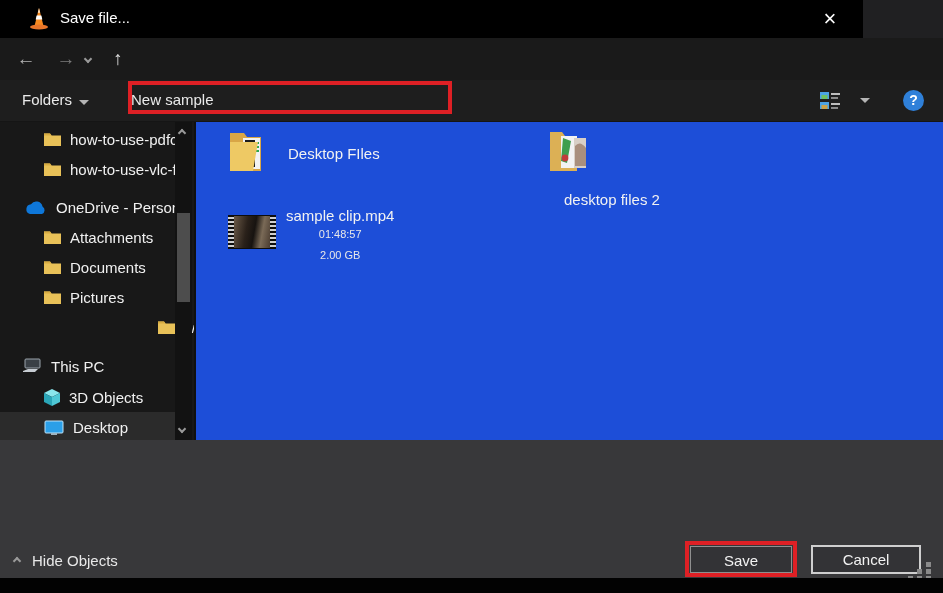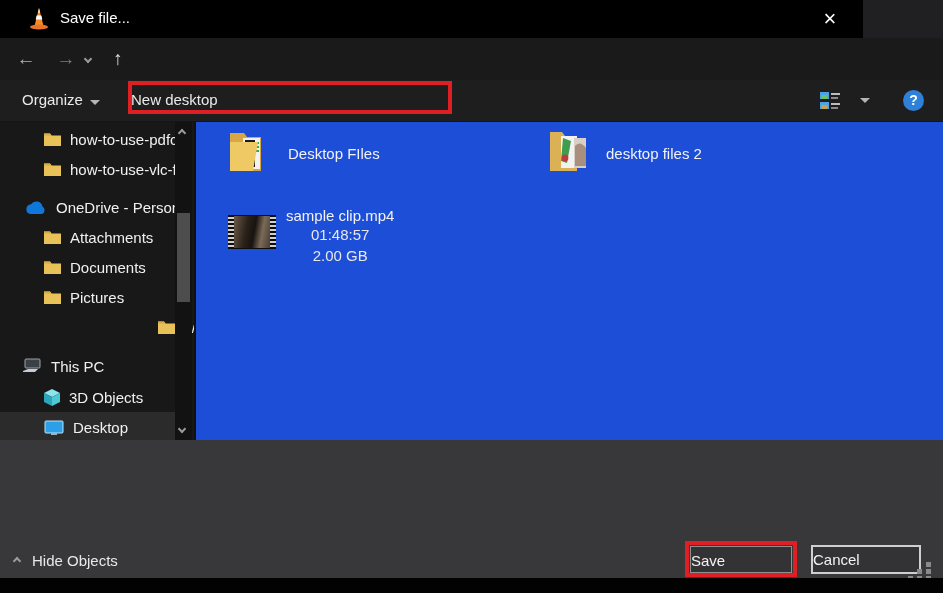--- a/index.html
+++ b/index.html
@@ -59,33 +59,33 @@
   .side-row.selected { background:#2b2b2b; }
   .side-label { margin-left:9px; color:#f0f0f0; font-size:15px; }
   .s-ic { flex:0 0 auto; }
   .scrollbar { position:absolute; right:2px; top:0; width:17px; height:318px; background:#121212; }
   .sb-thumb { position:absolute; left:2px; top:91px; width:13px; height:89px; background:#4d4d4d; }
   .sb-up { position:absolute; left:4px; top:8px; }
   .sb-down { position:absolute; left:4px; bottom:8px; }
   
   .file-item { position:absolute; display:flex; }
   .file-label { font-size:15px; color:#f2f2f2; }
-  .v-meta { color:#e8e8e8; font-size:15px; line-height:21px; }
+  .v-meta { color:#e8e8e8; font-size:11px; line-height:21px; }
   .thumb { position:relative; width:48px; height:34px; background:#0d0d0d; overflow:hidden; }
   .thumb .strip { position:absolute; top:0; width:6px; height:34px;
     background:repeating-linear-gradient(#0d0d0d 0 2px, #cfcfcf 2px 4px); }
   .thumb .strip.l { left:0; } .thumb .strip.r { right:0; }
   .thumb .pic { position:absolute; left:6px; top:1px; width:36px; height:32px;
     background:linear-gradient(100deg,#6b5a48 0%,#2a211a 35%,#171310 55%,#7a6a57 75%,#4a3c30 100%); }
   
   .bottom { position:absolute; left:0; top:440px; width:943px; height:138px; background:#38383a; }
   .hide-folders { position:absolute; left:14px; top:552px; display:flex; align-items:center; }
   .hf-label { margin-left:12px; color:#e8e8e8; font-size:15px; }
   .btn { position:absolute; background:#333336; color:#f2f2f2; font-size:15px;
-    text-align:left; }
+    text-align:center; }
   .save-btn { left:690px; top:546px; width:102px; height:27px; line-height:27px; border:1px solid #8f8f8f; }
   .cancel-btn { left:811px; top:545px; width:110px; height:29px; line-height:26px; border:2px solid #cfcfcf; }
   .grip { position:absolute; left:908px; top:562px; width:24px; height:18px; }
   .grip i { position:absolute; width:5px; height:5px; background:#8a8a8a; }
   .bstrip { position:absolute; left:0; top:578px; width:943px; height:15px; background:#020202; }
   
   .annot { position:absolute; border:4px solid #de2025; z-index:50; pointer-events:none; }
   .annot1 { left:128px; top:43px; width:324px; height:33px; }
   .annot3 { left:685px; top:541px; width:112px; height:36px; }
 </style>
@@ -131,22 +131,22 @@
     <div class="searchbox">
       <span class="search-ph">Search Desktop</span>
       <svg class="mag-icon" viewBox="0 0 15 15">
         <circle cx="6" cy="6" r="4.4" fill="none" stroke="#bdbdbd" stroke-width="1.6"></circle>
         <line x1="9.4" y1="9.4" x2="14" y2="14" stroke="#bdbdbd" stroke-width="1.6"></line>
       </svg>
     </div>
   </div>
 
   <div class="toolbar">
-    <div class="organize"><span>Organize</span><span class="caret"></span></div>
-    <div class="newfolder">New desktop</div>
+    <div class="organize"><span>Folders</span><span class="caret"></span></div>
+    <div class="newfolder">New sample</div>
     <svg class="view-icon" viewBox="0 0 22 20">
       <rect x="0" y="1" width="9" height="7" fill="#4ba3e3"></rect>
       <rect x="1.5" y="4" width="6" height="4" fill="#6fbf63"></rect>
       <rect x="11" y="2" width="9" height="2" fill="#bdbdbd"></rect>
       <rect x="11" y="6" width="7" height="2" fill="#8a8a8a"></rect>
       <rect x="0" y="11" width="9" height="7" fill="#4ba3e3"></rect>
       <rect x="1.5" y="14" width="6" height="4" fill="#c8a24b"></rect>
       <rect x="11" y="12" width="9" height="2" fill="#bdbdbd"></rect>
       <rect x="11" y="16" width="7" height="2" fill="#8a8a8a"></rect>
     </svg>
@@ -242,21 +242,21 @@
         <rect x="15" y="10" width="17" height="31" fill="#f2f2f2"></rect>
         <rect x="17" y="12" width="10" height="27" fill="#1c1c1c"></rect>
         <rect x="28" y="14" width="3" height="2" fill="#2ea84f"></rect>
           <rect x="28" y="18" width="3" height="2" fill="#2ea84f"></rect>
           <rect x="28" y="22" width="3" height="2" fill="#2ea84f"></rect>
         <path d="M2 14 h28 l-5 29 H2 Z" fill="#eec964"></path>
       </svg>
       <span class="file-label" style="margin:17px 0 0 14px;">Desktop FIles</span>
     </div>
 
-    <div class="file-item" style="left:548px; top:6px;">
+    <div class="file-item" style="left:548px; top:6px;flex-direction:column;">
       <svg width="42" height="46" viewBox="0 0 42 46">
         <path d="M2 4 h12 l3 4 h12 v35 H2 Z" fill="#dcb055"></path>
         <rect x="13" y="8" width="16" height="32" fill="#f2f2f2"></rect>
         <path d="M15 10 l8 3 -4 22 -6 -2 Z" fill="#3f9e4d"></path>
         <circle cx="17" cy="30" r="3.4" fill="#c23b3b"></circle>
         <rect x="26" y="10" width="12" height="30" fill="#d8cfc6"></rect>
         <path d="M27 18 q5 -6 11 2 v18 h-11 Z" fill="#a98f7d"></path>
       </svg>
       <span class="file-label" style="margin:17px 0 0 16px;">desktop files 2</span>
     </div>

